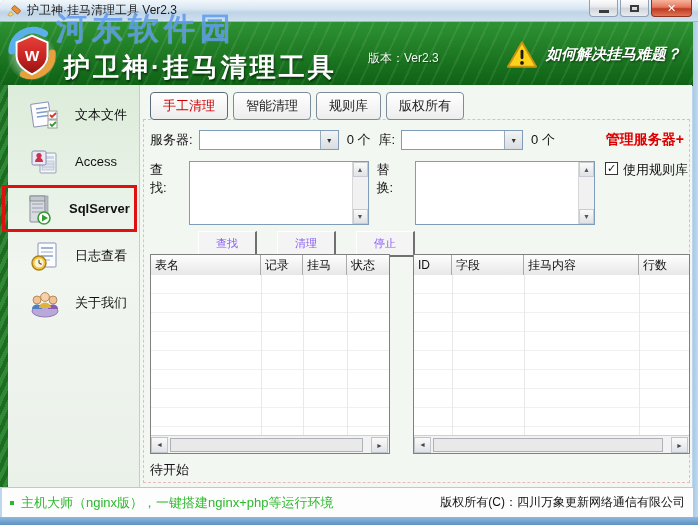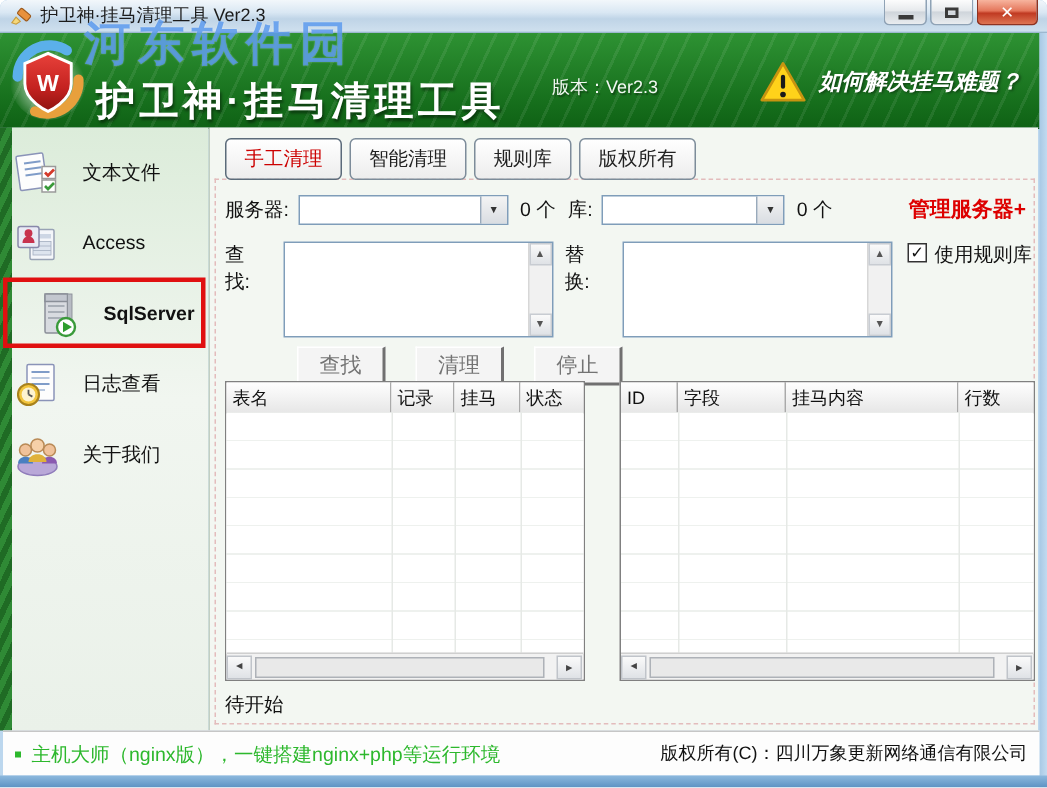--- a/index.html
+++ b/index.html
@@ -70,21 +70,21 @@
 
   
   .sidebar{
     position:absolute;left:8px;top:85px;width:132px;height:402px;
     background:linear-gradient(180deg,#dcecda,#f1f6f0 45%,#eaf1e9);
     border-right:1px solid #c2cfc2;box-sizing:border-box;
     display:flex;flex-direction:column;padding-top:6px;
   }
   .side-item{
     height:47px;display:flex;align-items:center;gap:13px;
-    box-sizing:border-box;cursor:pointer;position:relative;
+    padding-left:20px;box-sizing:border-box;cursor:pointer;position:relative;
   }
   .side-item .label{font-size:13px;color:#111;}
   .side-item.selected{border:3px solid #e01010;padding-left:17px;margin-left:-6px;width:135px;}
   .side-item.selected .label{font-weight:bold;}
 
   
   .main{
     position:absolute;left:140px;top:85px;width:552px;height:402px;
     background:#f3f7f2;box-sizing:border-box;
   }
@@ -109,21 +109,21 @@
   .ta-wrap{width:182px;height:64px;background:#fff;border:1px solid #7f9db9;box-sizing:border-box;position:relative;margin-left:6px;}
   .vscroll{position:absolute;right:0;top:0;bottom:0;width:15px;background:#f1f1f1;border-left:1px solid #d7d7d7;display:flex;flex-direction:column;justify-content:space-between;}
   .sb-btn{height:15px;display:flex;align-items:center;justify-content:center;font-size:7px;color:#555;background:linear-gradient(#fafafa,#dfe2e6);border:1px solid #c8ccd2;box-sizing:border-box;}
   .replace-label{margin-left:8px;}
   .rules-check{display:flex;align-items:flex-start;margin-left:10px;gap:5px;}
   .checkbox{width:13px;height:13px;background:#fff;border:1px solid #333;box-sizing:border-box;display:flex;align-items:center;justify-content:center;font-size:11px;font-weight:bold;color:#111;margin-top:1px;}
   .rules-label{font-size:13px;white-space:nowrap;}
 
   .btn-row{position:absolute;left:58px;top:146px;display:flex;gap:20px;}
   .push-btn{
-    width:56px;height:23px;font-size:14px;color:#737373;background:#f4f4f4;
+    width:56px;height:23px;font-size:11px;color:#8b5cf6;background:#f4f4f4;
     border-top:1px solid #fff;border-left:1px solid #fff;
     border-right:2px solid #707070;border-bottom:2px solid #707070;
     display:flex;align-items:center;justify-content:center;cursor:pointer;
   }
 
   
   .tablebox{position:absolute;top:169px;height:200px;background:#fff;border:1px solid #808080;box-sizing:border-box;}
   .tablebox.left{left:10px;width:240px;}
   .tablebox.right{left:273px;width:277px;}
   .thead{display:flex;height:20px;border-bottom:1px solid #6e6e6e;}

